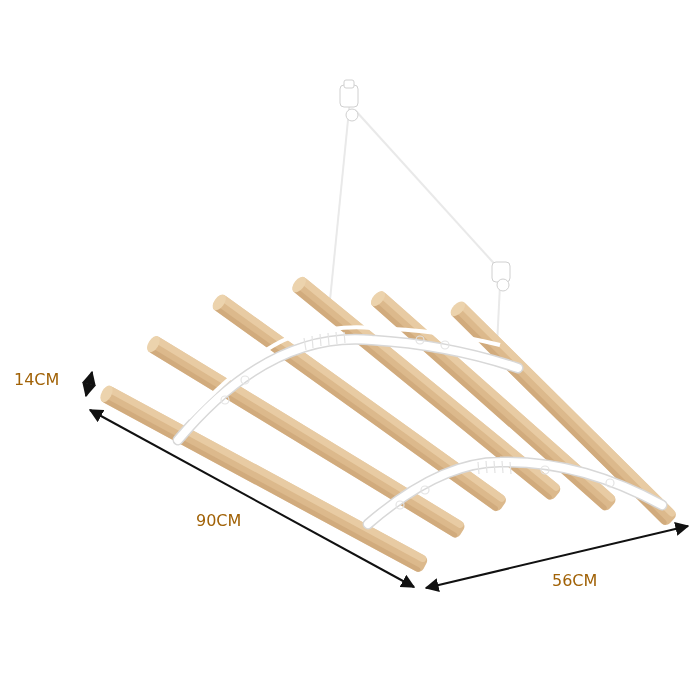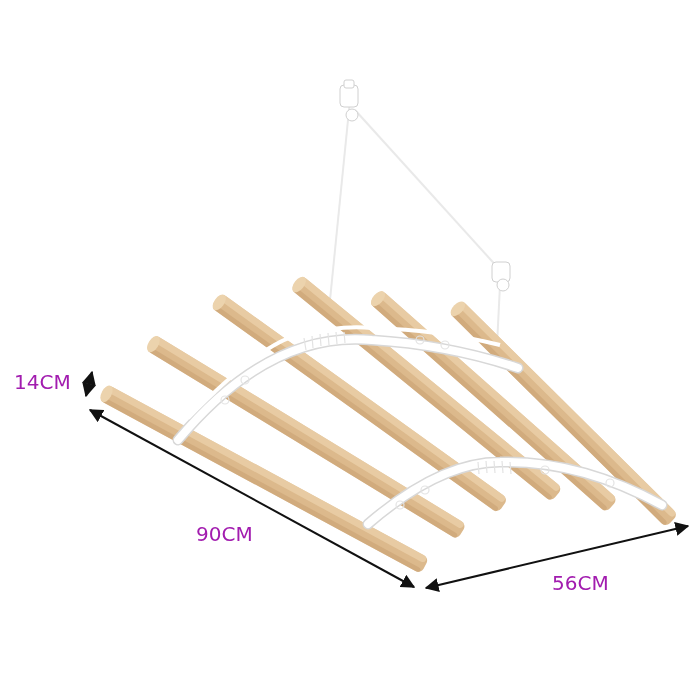--- a/index.html
+++ b/index.html
@@ -1,18 +1,18 @@
 <!DOCTYPE html>
 <html><head>
   <meta charset="utf-8">
   <style>
     html, body { margin: 0; padding: 0; background: #ffffff; }
     body { width: 700px; height: 700px; overflow: hidden; position: relative; font-family: "DejaVu Sans", sans-serif; }
     #stage { position: absolute; left: 0; top: 0; width: 700px; height: 700px; }
-    .dim-label { position: absolute; font-family: "DejaVu Sans", sans-serif; font-size: 20px; color: #a21caf; letter-spacing: 0px; font-weight: 500; white-space: nowrap; }
+    .dim-label { position: absolute; font-family: "DejaVu Sans", sans-serif; font-size: 16px; color: #a16207; letter-spacing: 0px; font-weight: 500; white-space: nowrap; }
   </style>
 </head>
 <body>
 
 <div id="stage">
   <svg width="700" height="700" viewBox="0 0 700 700" xmlns="http://www.w3.org/2000/svg">
     <defs>
       <linearGradient id="woodGrad" x1="0" y1="0" x2="0" y2="1">
         <stop offset="0" stop-color="#ecd3ad"></stop>
         <stop offset="0.5" stop-color="#dcb98c"></stop>
@@ -114,15 +114,15 @@
     </g>
 
     <g>
       <line x1="92" y1="372" x2="86" y2="396" stroke="#111111" stroke-width="2" marker-start="url(#arrowHead)" marker-end="url(#arrowHead)"></line>
       <line x1="90" y1="410" x2="414" y2="587" stroke="#111111" stroke-width="2" marker-start="url(#arrowHead)" marker-end="url(#arrowHead)"></line>
       <line x1="426" y1="588" x2="688" y2="526" stroke="#111111" stroke-width="2" marker-start="url(#arrowHead)" marker-end="url(#arrowHead)"></line>
     </g>
   </svg>
 
   <div class="dim-label" style="left:14px; top:370px;">14CM</div>
-  <div class="dim-label" style="left:196px; top:522px;">90CM</div>
+  <div class="dim-label" style="left:196px; top:511px;">90CM</div>
   <div class="dim-label" style="left:536px; top:571px;margin-left:16px;">56CM</div>
 </div>
 
 </body></html>

